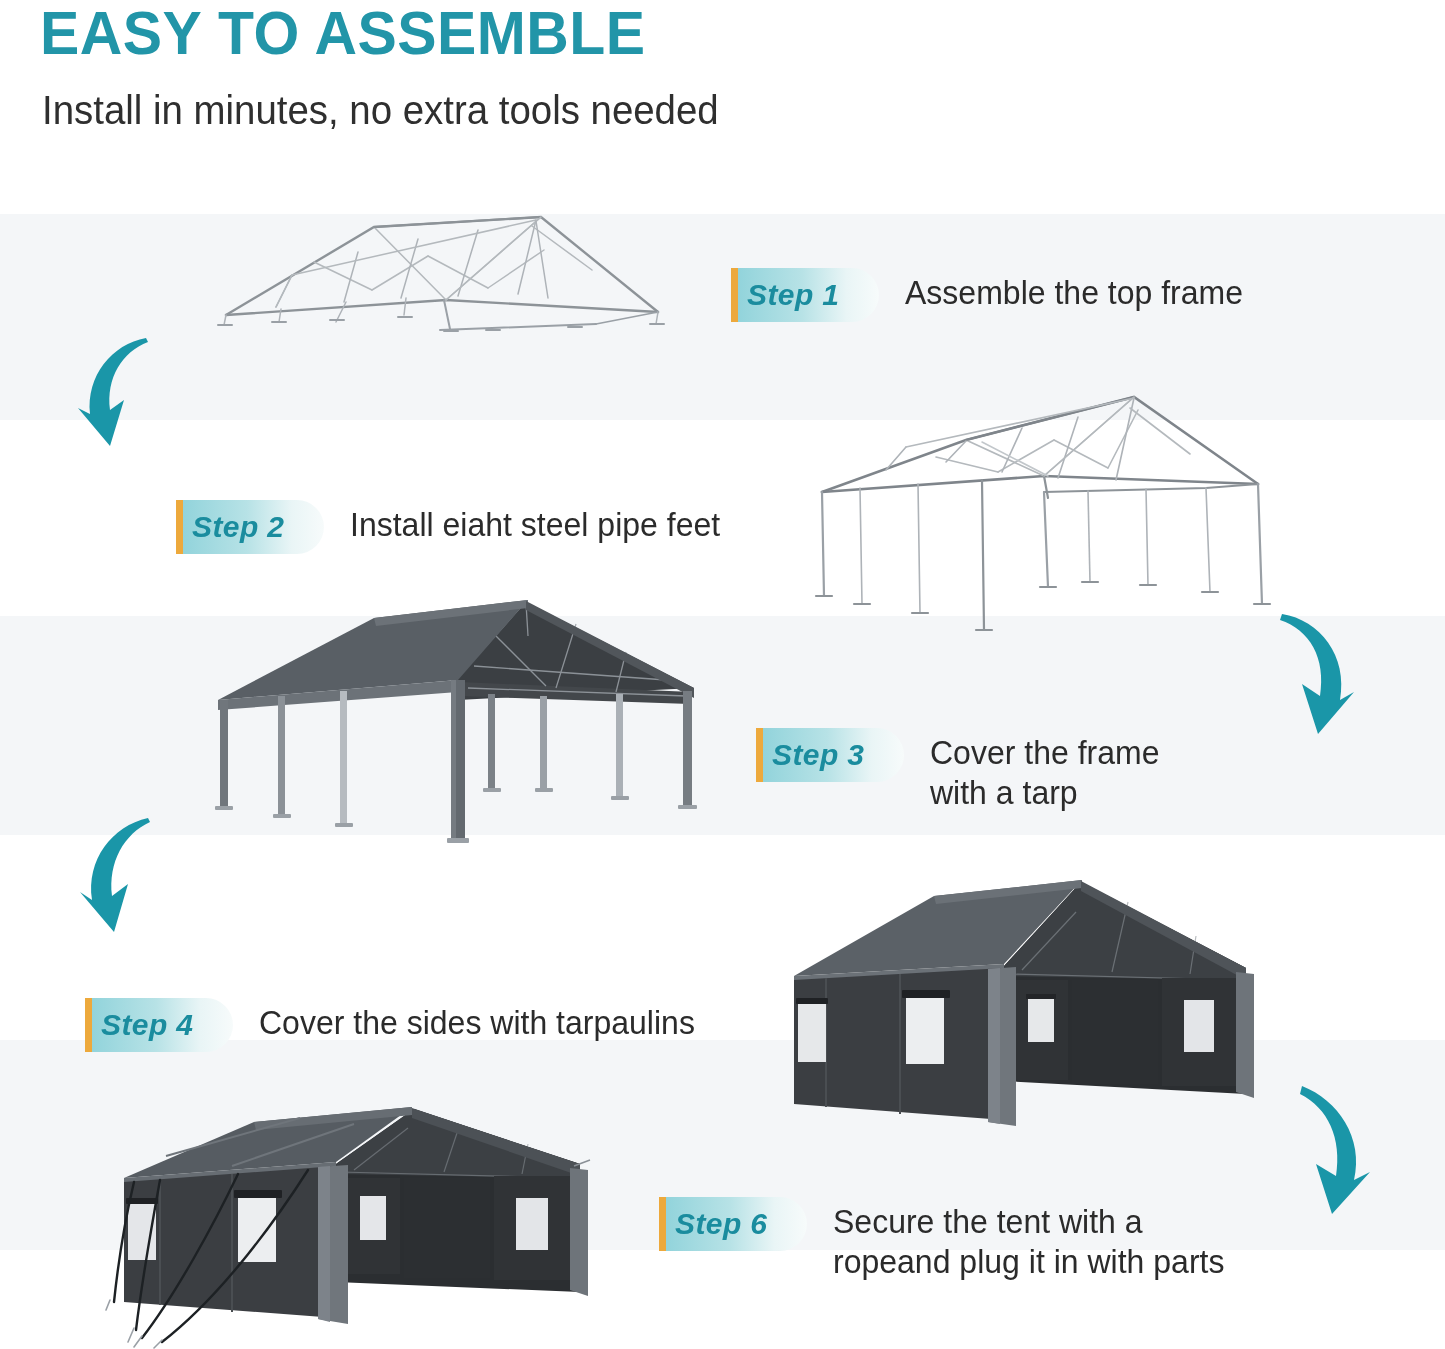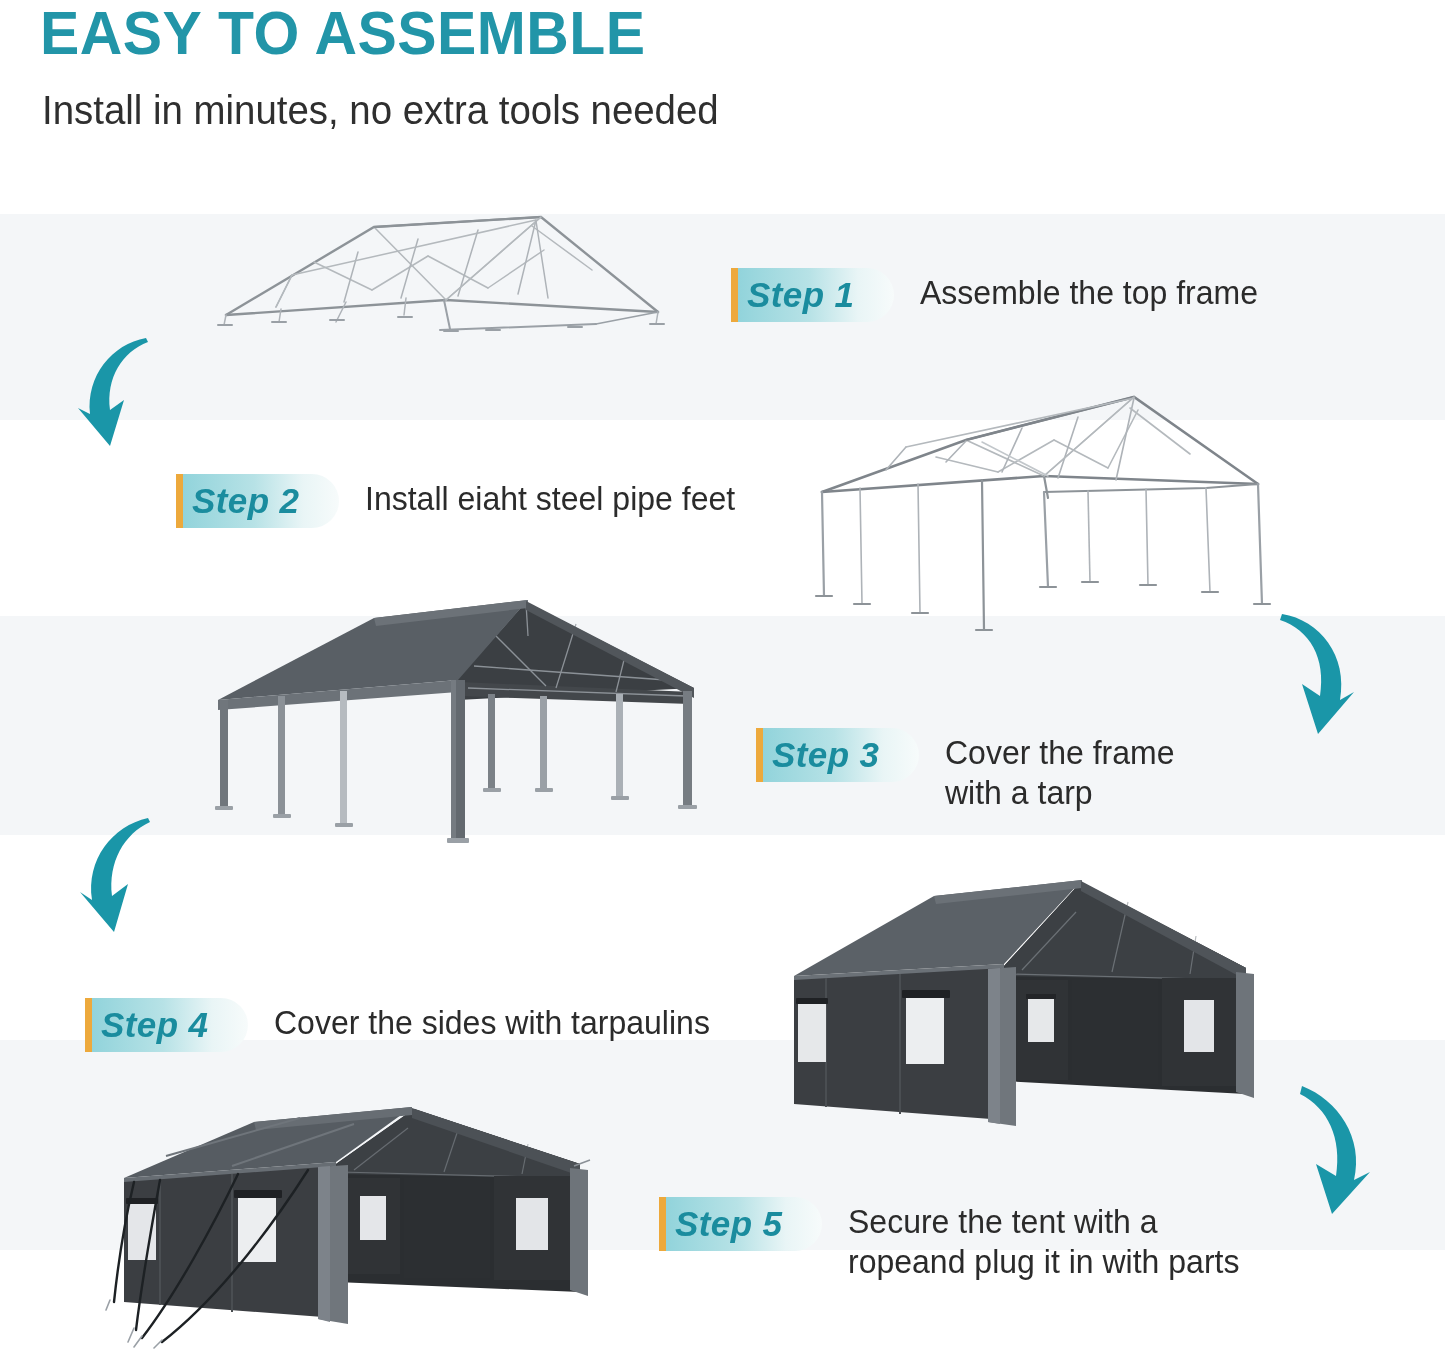--- a/index.html
+++ b/index.html
@@ -82,40 +82,40 @@
   }
   .badge::before {
     content: "";
     position: absolute;
     left: 0; top: 0;
     width: 7px;
     height: 100%;
     background: #eda93c;
   }
   .badge-text {
-    font-size: 35px;
+    font-size: 30px;
     font-style: italic;
     font-weight: bold;
     color: #1a8c9e;
     white-space: nowrap;
     letter-spacing: 0.4px;
   }
   .step-desc {
     font-size: 33px;
     color: #2b2b2b;
     white-space: pre-line;
     line-height: 1.22;
     margin-left: 26px;
     margin-top: 5px;
     transform: scaleX(0.97);
     transform-origin: left top;
   }
 
   #step1-row { left: 731px; top: 268px; }
-  #step2-row { left: 176px; top: 474px; }
+  #step2-row { left: 176px; top: 500px; }
   #step3-row { left: 756px; top: 728px; }
   #step4-row { left: 85px;  top: 998px; }
   #step5-row { left: 659px; top: 1197px; }
 
   
   .arrow { position: absolute; }
   #arrow1 { left: 72px;   top: 332px; }
   #arrow2 { left: 1262px; top: 608px; }
   #arrow3 { left: 78px;   top: 812px; }
   #arrow4 { left: 1278px; top: 1086px; }
@@ -421,19 +421,19 @@
 
   <div class="step-row" id="step4-row">
     <div class="badge">
       <span class="badge-text">Step 4</span>
     </div>
     <div class="step-desc">Cover the sides with tarpaulins</div>
   </div>
 
   <div class="step-row" id="step5-row">
     <div class="badge">
-      <span class="badge-text">Step 5</span>
+      <span class="badge-text">Step 6</span>
     </div>
     <div class="step-desc">Secure the tent with a
 ropeand plug it in with parts</div>
   </div>
 
 </div>
 
 </body></html>

